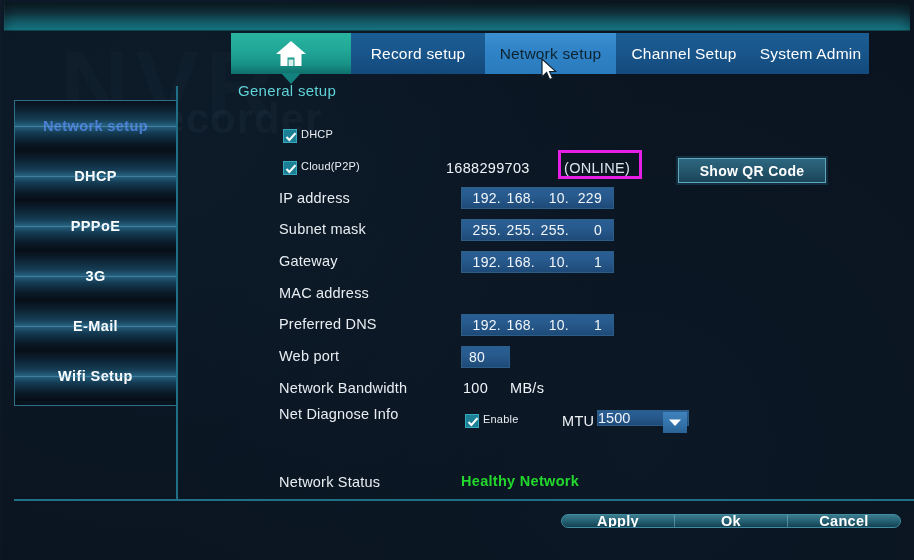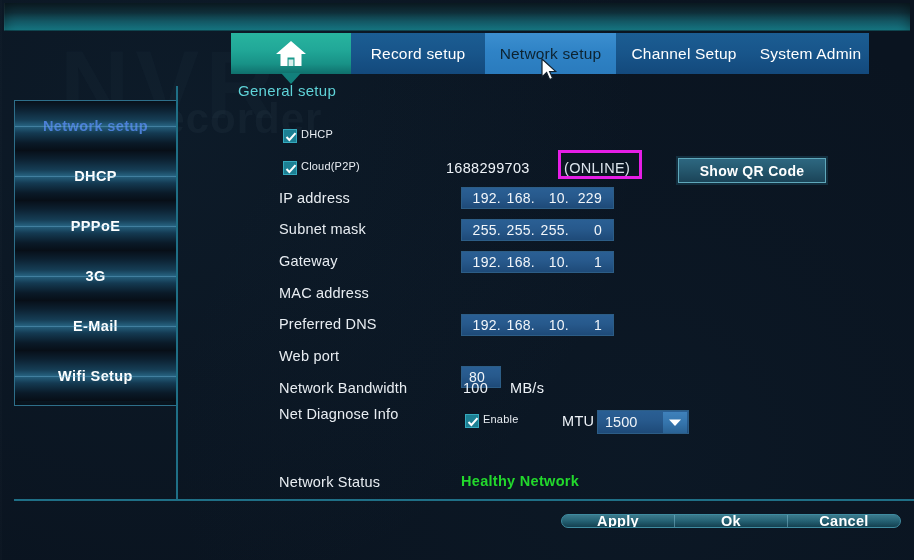--- a/index.html
+++ b/index.html
@@ -181,26 +181,26 @@
     border:1px solid #5fa8bb;
     background:linear-gradient(180deg,#2d6780 0%,#265a71 40%,#1b4458 100%);
     display:flex;align-items:center;justify-content:center;
     font-size:14px;color:#ffffff;font-weight:bold;letter-spacing:0.3px;
     cursor:default;
     box-shadow:0 0 0 2px rgba(20,50,66,0.9);
   }
 
   
   #mtu-select{
-    position:absolute;left:597px;top:410px;width:92px;height:24px;
+    position:absolute;left:597px;top:410px;width:92px;height:16px;
     box-sizing:border-box;
     border:1px solid #2c5d86;
     background:linear-gradient(180deg,#2a5f94 0%,#27598c 45%,#1e4a78 100%);
     display:flex;align-items:center;
-    font-size:14.5px;color:#eef3f8;padding-left:7px;
+    font-size:14.5px;color:#eef3f8;
     cursor:default;
   }
   #mtu-select .arrowbtn{
     position:absolute;right:1px;top:1px;width:24px;height:21px;
     background:linear-gradient(180deg,#3f81bb 0%,#3575ad 50%,#2a6294 100%);
     display:flex;align-items:center;justify-content:center;
   }
 
   
   #status-val{
@@ -347,21 +347,21 @@
 
     <div class="lbl" style="top:316px;">Preferred DNS</div>
     <div class="field" style="left:461px;top:314px;width:153px;">
       <span class="seg" style="width:32px;">192.</span>
       <span class="seg" style="width:34px;">168.</span>
       <span class="seg" style="width:34px;">10.</span>
       <span class="seg" style="width:33px;">1</span>
     </div>
 
     <div class="lbl" style="top:348px;">Web port</div>
-    <div class="field" style="left:461px;top:366px;width:40px;">80</div>
+    <div class="field" style="left:461px;top:346px;width:49px;">80</div>
 
     <div class="lbl" style="top:380px;">Network Bandwidth</div>
     <div class="plain-val" style="left:463px;top:380px;">100</div>
     <div class="plain-val" style="left:510px;top:380px;">MB/s</div>
 
     <div class="lbl" style="top:406px;">Net Diagnose Info</div>
     <div class="cbox" style="left:465px;top:414px;">
       <svg width="12" height="12" viewBox="0 0 12 12">
         <path d="M1.5 6 L4.4 9 L10.5 2.2" stroke="#ffffff" stroke-width="2" fill="none"></path>
       </svg>

